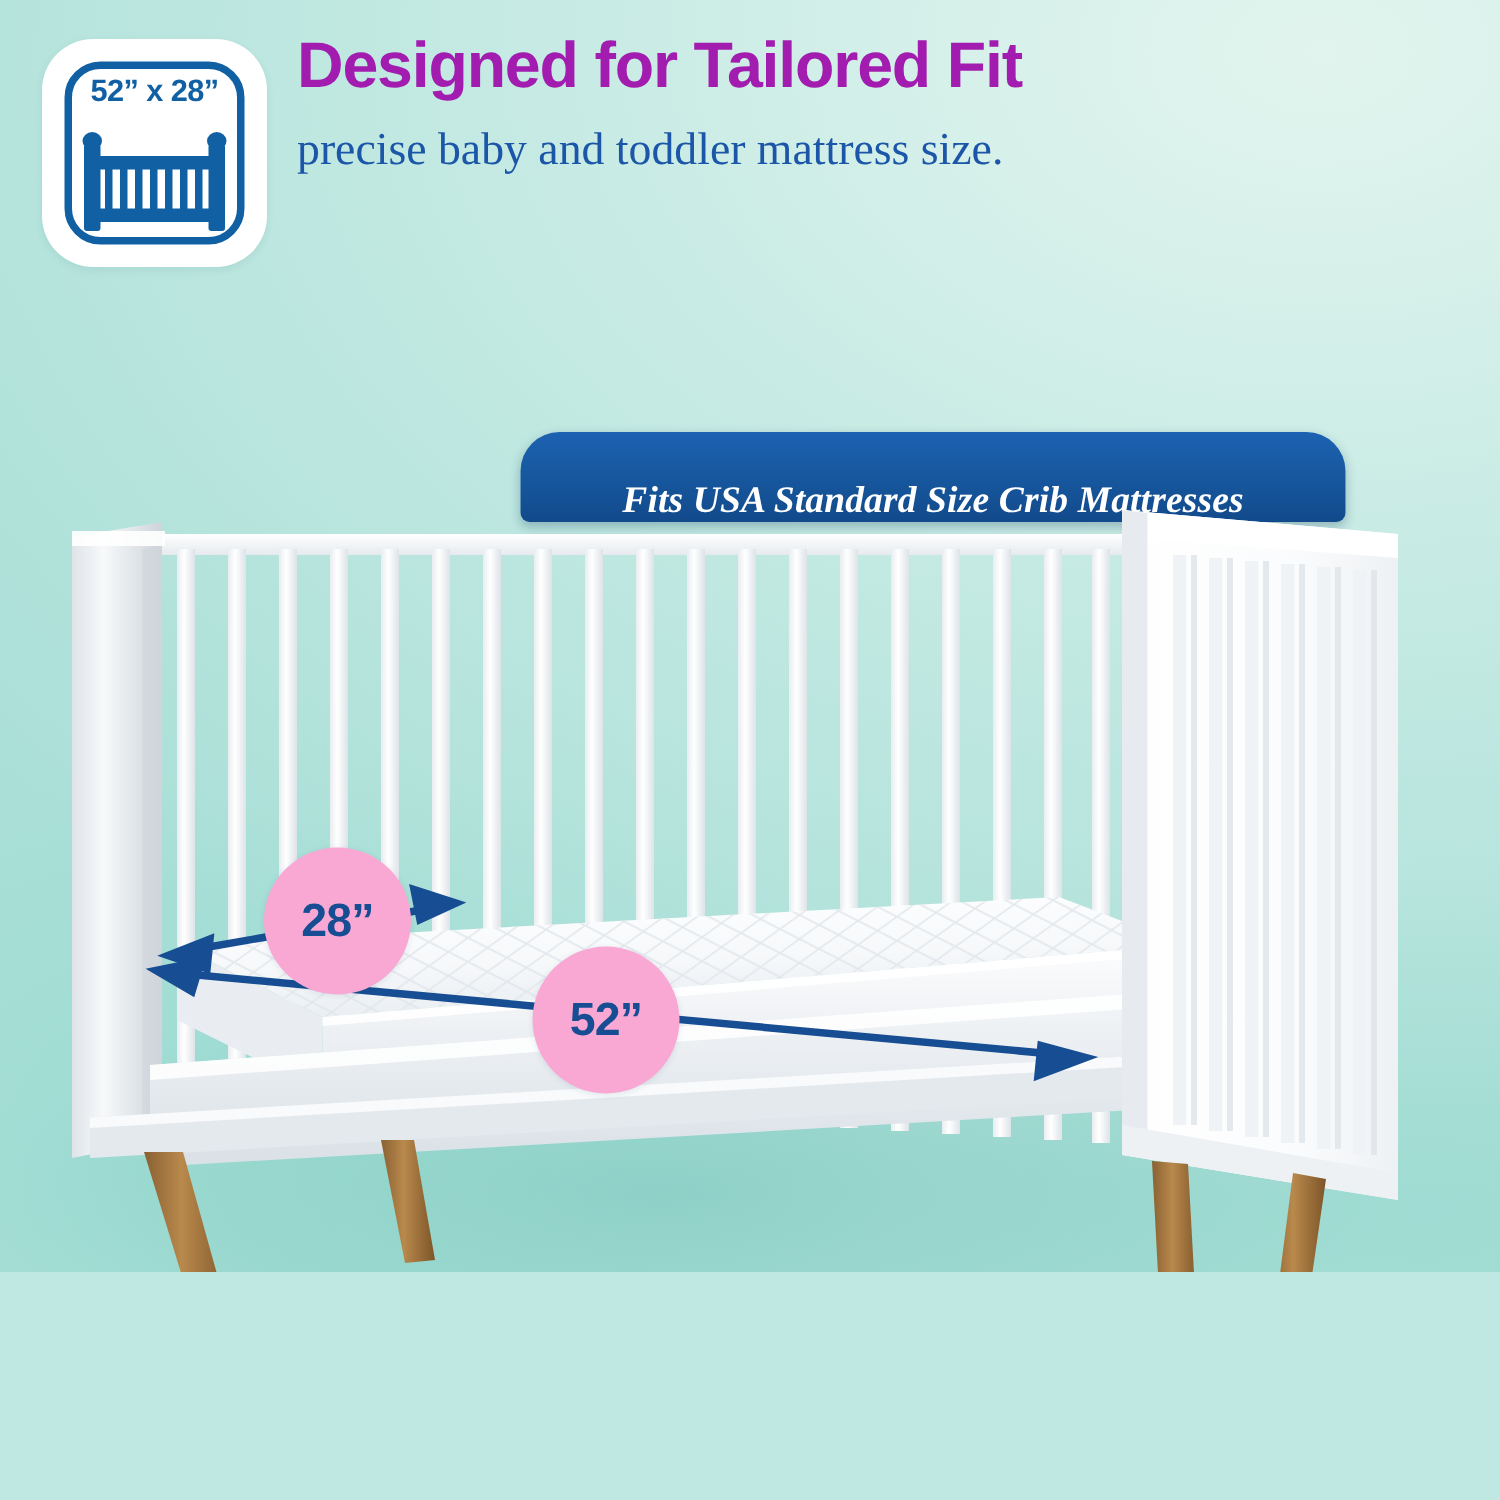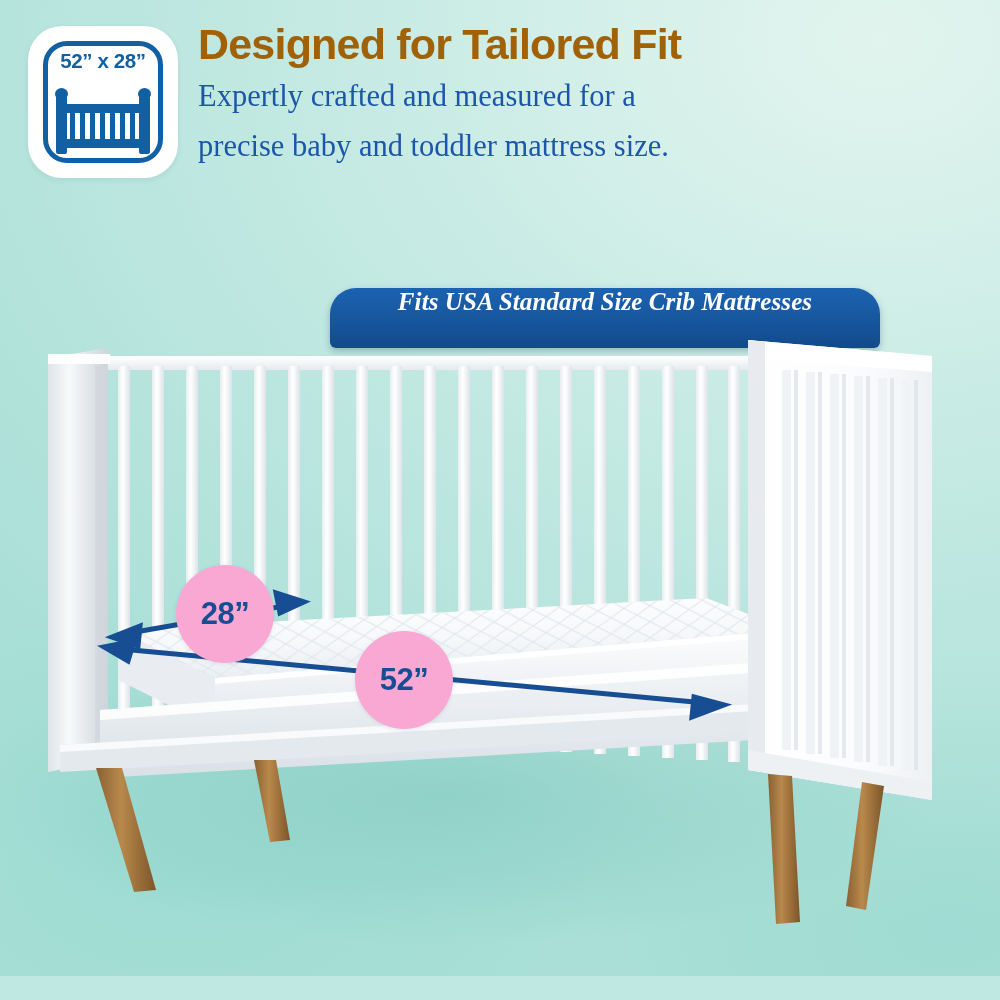--- a/index.html
+++ b/index.html
@@ -4,21 +4,21 @@
 <style>
   * { margin:0; padding:0; box-sizing:border-box; }
   html,body { width:1000px; height:1000px; }
   body {
     font-family: "Liberation Sans", sans-serif;
     overflow:hidden;
     position:relative;
     background:#bfe8e2;
   }
   #stage {
-    position:absolute; inset:0; width:1000px; height:976px; overflow:hidden;
+    position:absolute; inset:0; width:1000px; height:848px; overflow:hidden;
   }
   
   .bg {
     position:absolute; inset:0;
     background:
       radial-gradient(115% 90% at 88% 4%, #e2f4ee 0%, #d6f0ea 22%, #c2e9e2 52%, #a9dfd7 100%);
   }
   .bg-sheen {
     position:absolute; inset:0;
     background:
@@ -45,36 +45,36 @@
     position:absolute; left:0; right:0; top:23px;
     text-align:center; color:#1160a4;
     font-size:20.5px; font-weight:800; letter-spacing:-0.4px;
     font-family:"Liberation Sans", sans-serif;
   }
   .crib-icon { position:absolute; left:50%; top:58px; transform:translateX(-50%); }
 
   
   .head-wrap { position:absolute; left:198px; top:22px; width:790px; }
   .h-title {
-    color:#a16207; font-size:43px; font-weight:800;
+    color:#a21caf; font-size:43px; font-weight:800;
     letter-spacing:-0.8px; line-height:1.06;
     font-family:"Liberation Sans", sans-serif;
   }
   .h-sub {
     margin-top:9px; color:#1b56a8; font-size:30.5px; line-height:1.25;
     font-family:"Liberation Serif", serif; font-weight:400;
   }
 
   
   .banner {
-    position:absolute; left:330px; top:288px; width:550px; height:60px;
+    position:absolute; left:347px; top:288px; width:550px; height:60px;
     background:linear-gradient(180deg,#1c62b2 0%,#17589f 48%,#124a8b 100%);
     border-radius:26px 26px 6px 6px;
     box-shadow:0 3px 7px rgba(8,48,86,0.28);
-    display:flex; align-items:flex-start; justify-content:center;
+    display:flex; align-items:flex-end; justify-content:center;
   }
   .banner-text {
     color:#ffffff; font-size:25px; font-style:italic; font-weight:700;
     font-family:"Liberation Serif", serif; letter-spacing:0.1px;
     white-space:nowrap;
   }
 
   
   .crib { position:absolute; left:0; top:330px; width:1000px; height:620px; }
 
@@ -121,21 +121,20 @@
         <rect x="50" y="28" width="5" height="28"></rect>
         <rect x="60" y="28" width="5" height="28"></rect>
         <rect x="70" y="28" width="5" height="28"></rect>
         <rect x="80" y="28" width="5" height="28"></rect>
       </g>
     </svg>
   </div>
 
   <div class="head-wrap">
     <div class="h-title">Designed for Tailored Fit</div>
-    <div class="h-sub">Expertly crafted and measured for a</div>
     <div class="h-sub" style="margin-top:12px">precise baby and toddler mattress size.</div>
   </div>
 
   <div class="banner">
     <span class="banner-text">Fits USA Standard Size Crib Mattresses</span>
   </div>
 
   <svg class="crib" viewBox="0 0 1000 620">
     <defs>
       <linearGradient id="railTop" x1="0" y1="0" x2="0" y2="1">

